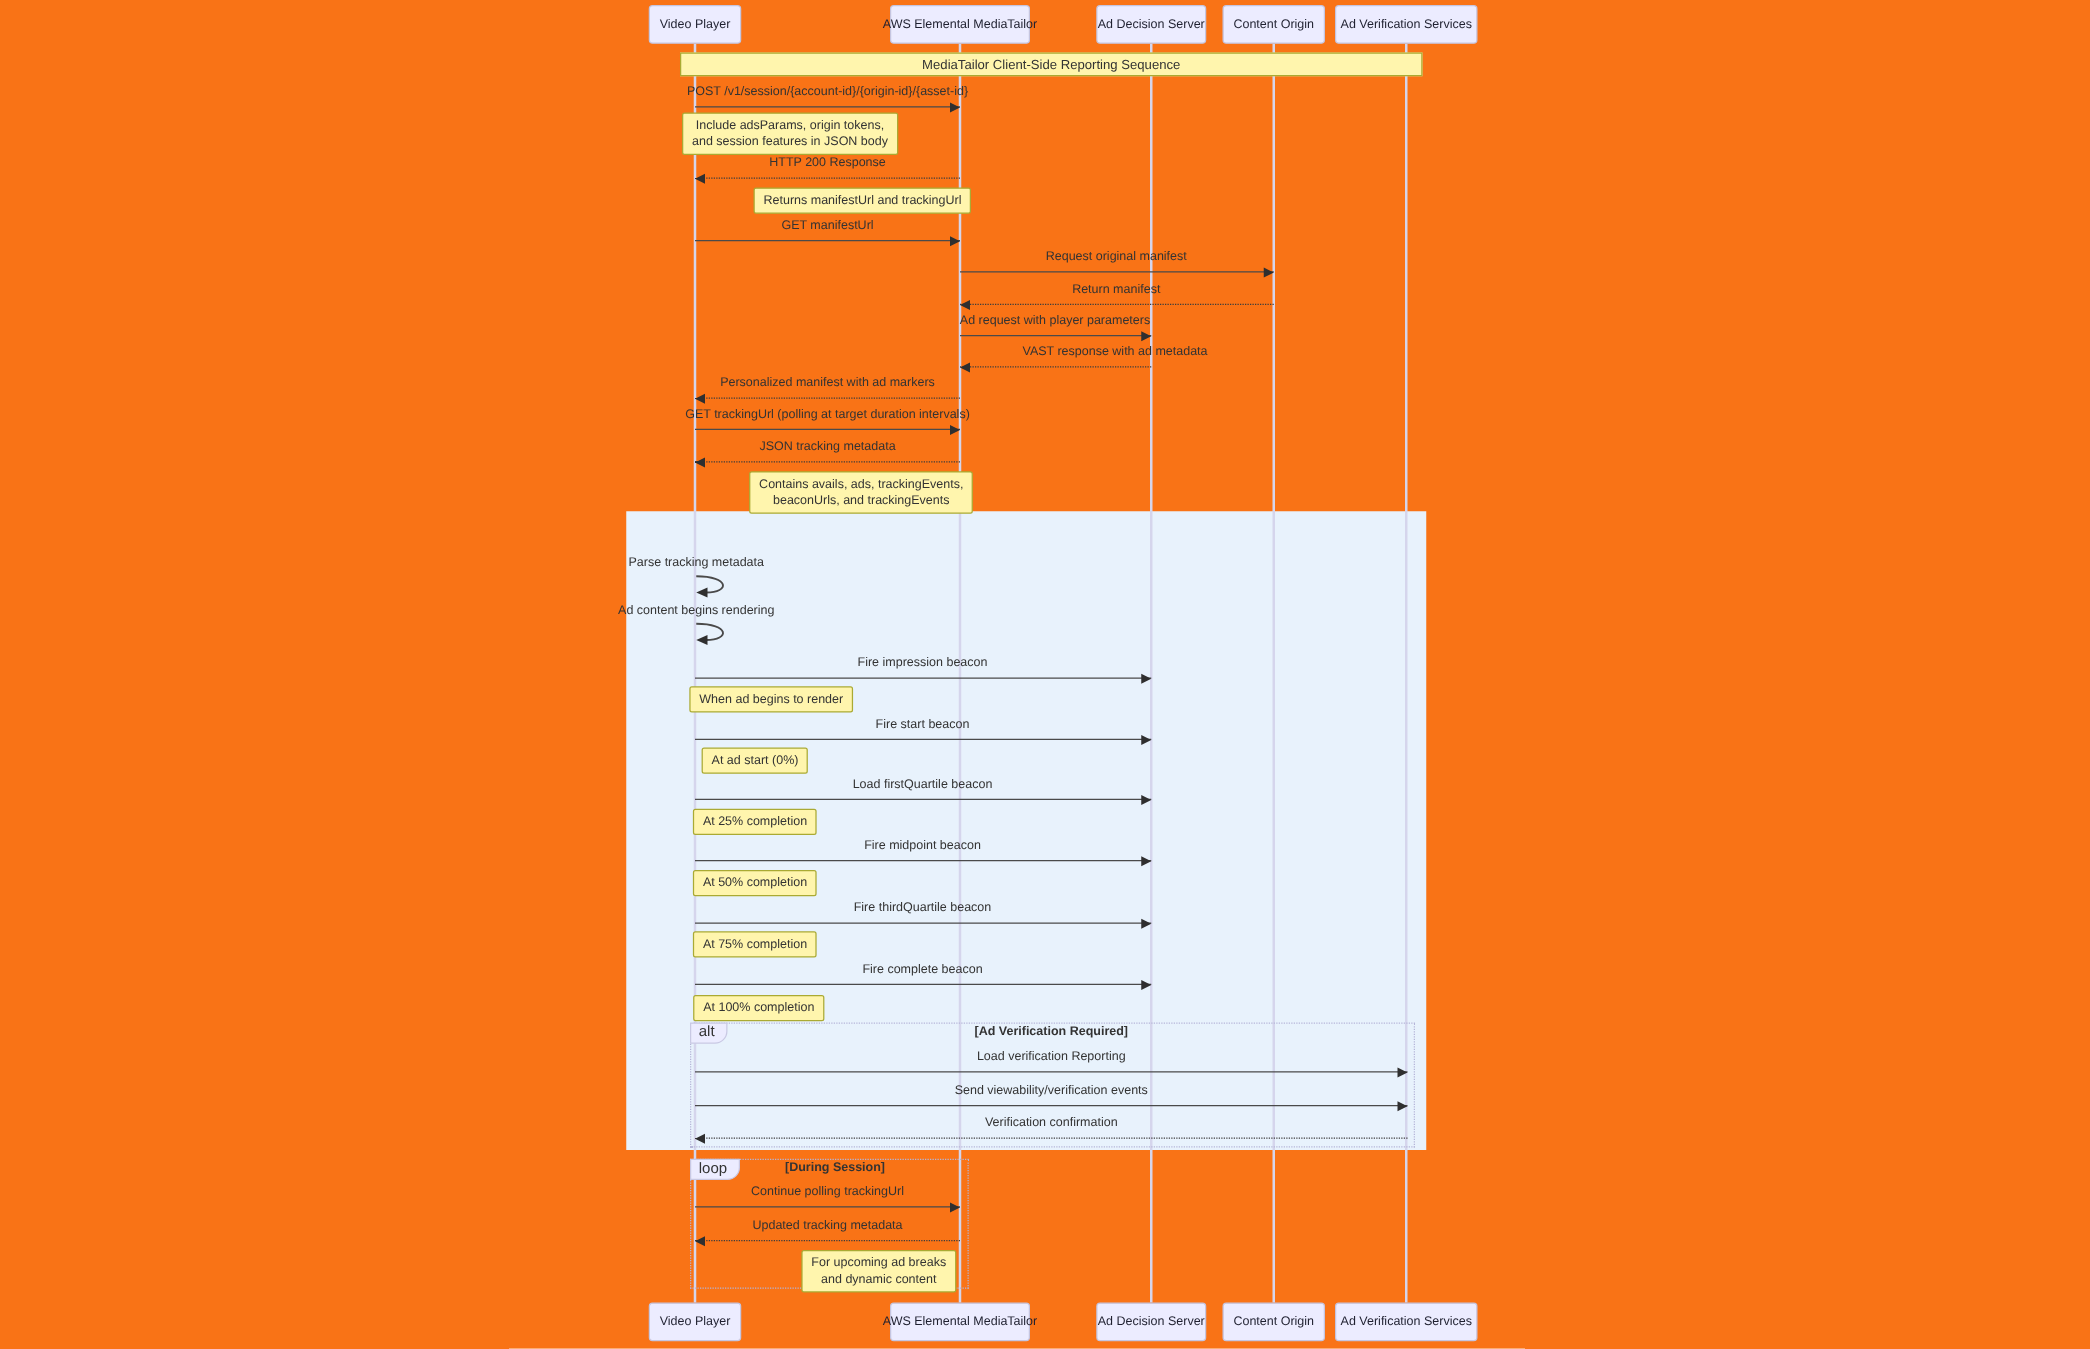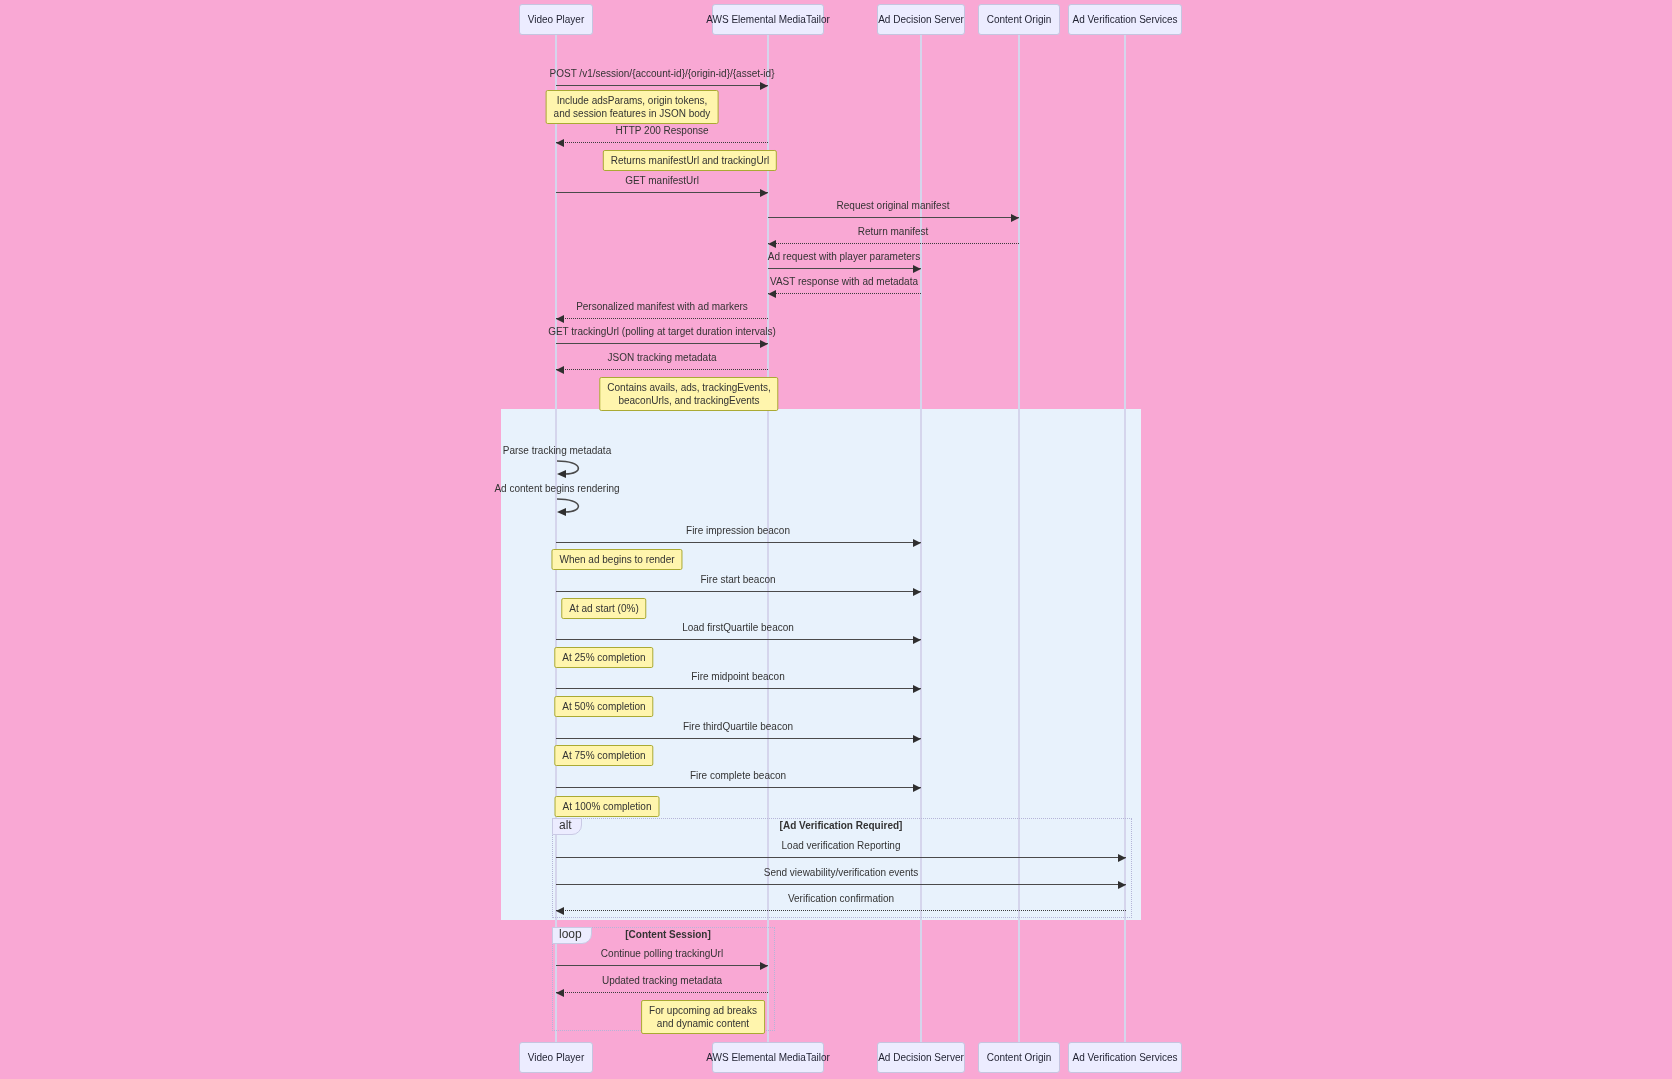--- a/index.html
+++ b/index.html
@@ -1,16 +1,16 @@
 <!DOCTYPE html>
 <html><head>
 <meta charset="utf-8">
 <style>
   html,body{margin:0;padding:0;background:#ffffff;}
-  #stage{position:relative;width:1672px;height:1079px;background:#f9a8d4;overflow:hidden;
+  #stage{position:relative;width:1672px;height:1079px;background:#f97316;overflow:hidden;
          font-family:"Liberation Sans","DejaVu Sans",sans-serif;color:#333;}
   .highlight{position:absolute;left:501px;top:409px;width:640px;height:511px;background:#e8f2fc;}
   .lifeline{position:absolute;top:35px;height:1007px;width:2px;background:#d5d5ec;}
   .actor{position:absolute;height:31px;background:#ececff;border:1px solid #c5c5e0;border-radius:3px;
          display:flex;align-items:center;justify-content:center;font-size:10px;color:#1f2030;
          white-space:nowrap;box-sizing:border-box;}
   .banner{position:absolute;height:19px;background:#fff5ad;border:1px solid #aaaa33;box-sizing:border-box;
           display:flex;align-items:center;justify-content:center;font-size:10.5px;color:#333;}
   .note{position:absolute;transform:translateX(-50%);background:#fff5ad;border:1px solid #aaaa33;
         border-radius:2px;font-size:10px;color:#333;text-align:center;white-space:pre-line;
@@ -52,20 +52,23 @@
   <div class="actor" style="left:877px;top:4px;width:88px">
       <span>Ad Decision Server</span>
     </div>
   <div class="actor" style="left:978px;top:4px;width:82px">
       <span>Content Origin</span>
     </div>
   <div class="actor" style="left:1068px;top:4px;width:114px">
       <span>Ad Verification Services</span>
     </div>
 
+  <div class="banner" style="left:544px;top:42px;width:594px">
+      <span>MediaTailor Client-Side Reporting Sequence</span>
+    </div>
 
   <div class="mlabel" style="left:662px;top:68px">POST /v1/session/{account-id}/{origin-id}/{asset-id}</div>
   <div class="line solid" style="left:556px;top:85px;width:212px"></div>
   <div class="ah r" style="left:760px;top:82px"></div>
 
   <div class="note" style="left:632px;top:90px">Include adsParams, origin tokens,
 and session features in JSON body</div>
 
   <div class="mlabel" style="left:662px;top:125px">HTTP 200 Response</div>
   <div class="line dashed" style="left:556px;top:142px;width:212px"></div>
@@ -82,21 +85,21 @@
   <div class="ah r" style="left:1011px;top:214px"></div>
 
   <div class="mlabel" style="left:893px;top:226px">Return manifest</div>
   <div class="line dashed" style="left:768px;top:243px;width:251px"></div>
   <div class="ah l" style="left:768px;top:240px"></div>
 
   <div class="mlabel" style="left:844px;top:251px">Ad request with player parameters</div>
   <div class="line solid" style="left:768px;top:268px;width:153px"></div>
   <div class="ah r" style="left:913px;top:265px"></div>
 
-  <div class="mlabel" style="left:844px;top:276px">VAST response with ad metadata</div>
+  <div class="mlabel" style="left:892px;top:276px">VAST response with ad metadata</div>
   <div class="line dashed" style="left:768px;top:293px;width:153px"></div>
   <div class="ah l" style="left:768px;top:290px"></div>
 
   <div class="mlabel" style="left:662px;top:301px">Personalized manifest with ad markers</div>
   <div class="line dashed" style="left:556px;top:318px;width:212px"></div>
   <div class="ah l" style="left:556px;top:315px"></div>
 
   <div class="mlabel" style="left:662px;top:326px">GET trackingUrl (polling at target duration intervals)</div>
   <div class="line solid" style="left:556px;top:343px;width:212px"></div>
   <div class="ah r" style="left:760px;top:340px"></div>
@@ -168,21 +171,21 @@
   <div class="mlabel" style="left:841px;top:867px">Send viewability/verification events</div>
   <div class="line solid" style="left:556px;top:884px;width:570px"></div>
   <div class="ah r" style="left:1118px;top:881px"></div>
 
   <div class="mlabel" style="left:841px;top:893px">Verification confirmation</div>
   <div class="line dashed" style="left:556px;top:910px;width:570px"></div>
   <div class="ah l" style="left:556px;top:907px"></div>
 
   <div class="frame" style="left:552px;top:927px;width:223px;height:104px"></div>
   <div class="frame-tag" style="left:552px;top:927px">loop</div>
-  <div class="frame-cond" style="left:668px;top:929px">[Content Session]</div>
+  <div class="frame-cond" style="left:668px;top:929px">[During Session]</div>
 
   <div class="mlabel" style="left:662px;top:948px">Continue polling trackingUrl</div>
   <div class="line solid" style="left:556px;top:965px;width:212px"></div>
   <div class="ah r" style="left:760px;top:962px"></div>
 
   <div class="mlabel" style="left:662px;top:975px">Updated tracking metadata</div>
   <div class="line dashed" style="left:556px;top:992px;width:212px"></div>
   <div class="ah l" style="left:556px;top:989px"></div>
 
   <div class="note" style="left:703px;top:1000px">For upcoming ad breaks

